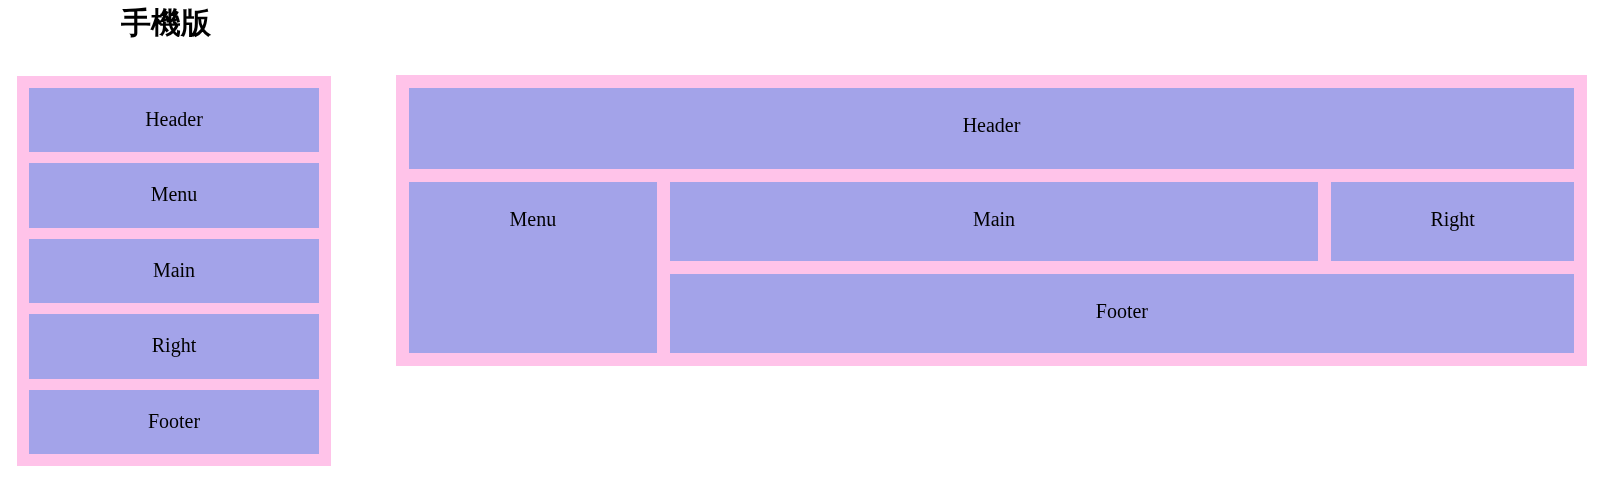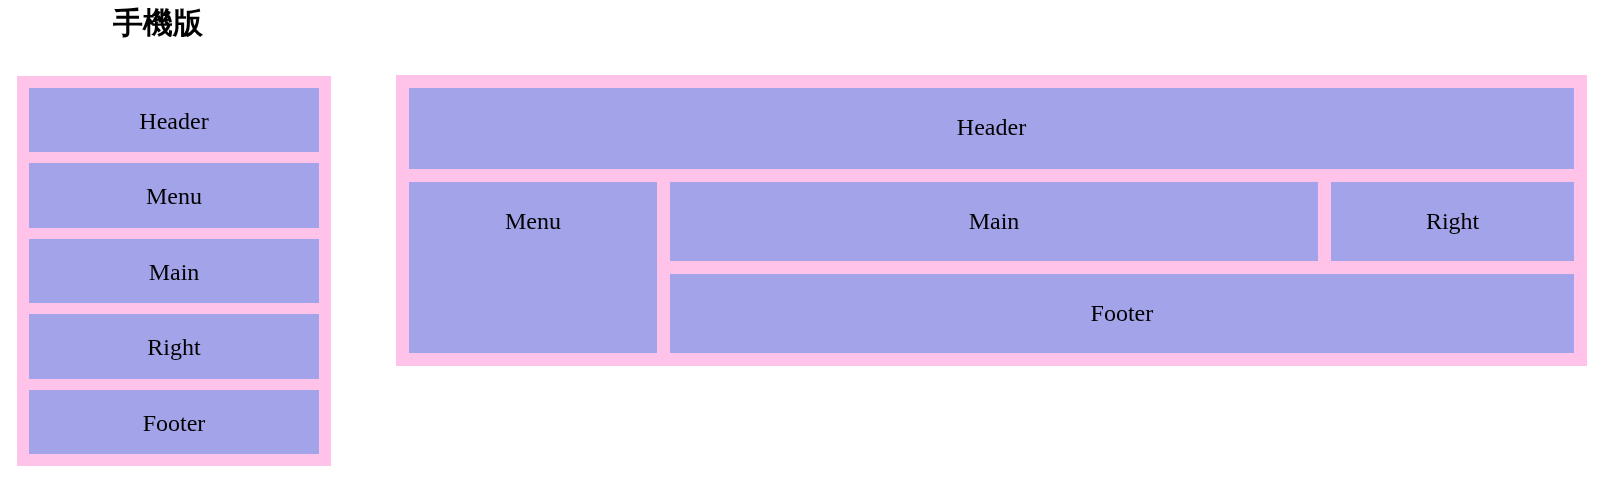--- a/index.html
+++ b/index.html
@@ -18,21 +18,21 @@
   .section-title {
     position: absolute;
     top: 6px;
     text-align: center;
     font-family: "Liberation Sans", "DejaVu Sans", sans-serif;
     font-weight: bold;
     font-size: 30px;
     color: var(--title-color, #000000);
     line-height: 1.15;
   }
-  .title-mobile { left: 1px; width: 314px; }
+  .title-mobile { left: 9px; width: 314px; }
   .title-desktop { left: 396px; width: 1191px; }
 
   .panel {
     position: absolute;
     background: var(--panel-pink, #ffc3e9);
     box-sizing: border-box;
   }
   .panel-mobile {
     left: 17px;
     top: 76px;
@@ -51,21 +51,21 @@
     padding: 13px;
     display: grid;
     grid-template-columns: 248fr 649fr 243fr;
     grid-template-rows: 81px 79px 79px;
     gap: 13px;
   }
   .box {
     background: var(--box-purple, #a3a3e9);
     color: var(--text-color, #000000);
     font-family: "Liberation Serif", "DejaVu Serif", serif;
-    font-size: 24px;
+    font-size: 20px;
     text-align: center;
     box-sizing: border-box;
   }
   .panel-mobile .box {
     flex: 1 1 0;
     padding-top: 20px;
   }
   .panel-desktop .box {
     padding-top: 26px;
   }

